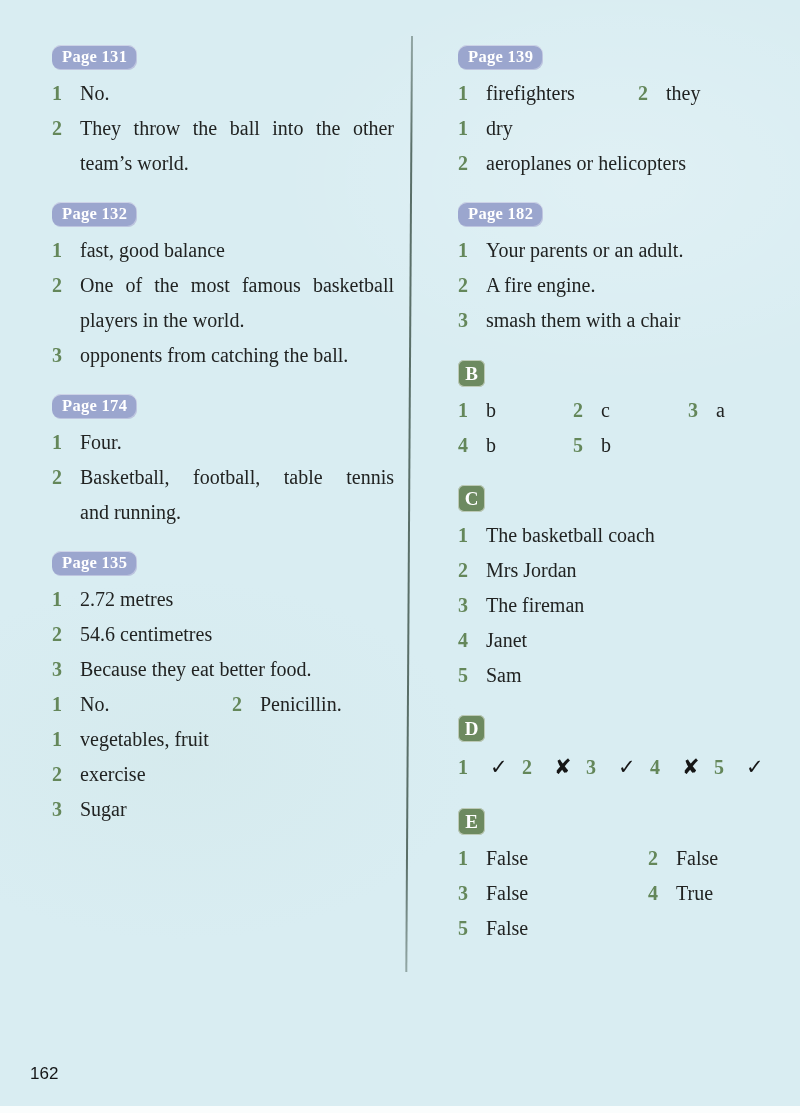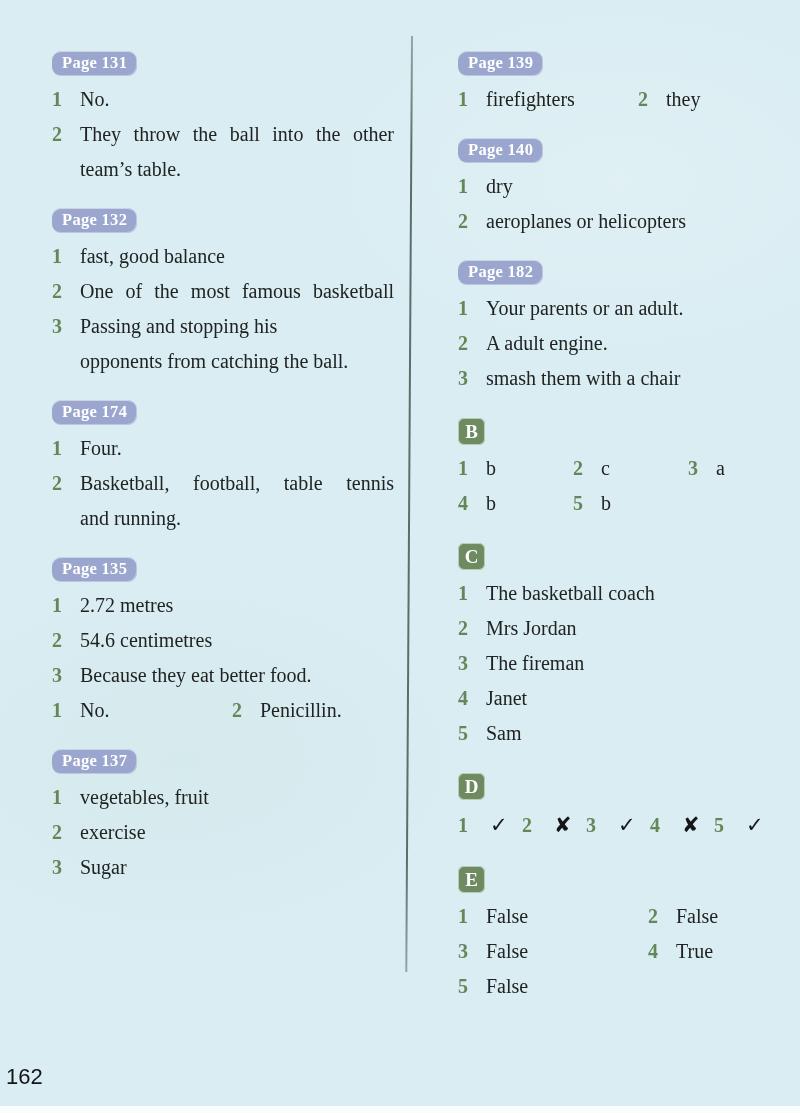--- a/index.html
+++ b/index.html
@@ -31,21 +31,21 @@
   .divider{
     position:absolute;left:411px;top:36px;width:2px;height:936px;
     background:linear-gradient(180deg, rgba(90,111,104,.55), var(--divider-color) 12%, var(--divider-color) 88%, rgba(90,111,104,.55));
     transform:rotate(0.35deg);transform-origin:top center;
   }
   .col{position:absolute;top:38px;}
   .col-left{left:52px;width:342px;}
   .col-right{left:458px;width:340px;}
 
   .badge-row{margin:20px 0 6px;line-height:26px;}
-  .badge-row:first-child{margin-top:12px;}
+  .badge-row:first-child{margin-top:6px;}
   .page-badge{
     display:inline-block;
     background:var(--badge-page-bg);
     color:var(--badge-text-color);
     font-weight:bold;font-size:16.5px;line-height:20px;
     padding:2px 10px 3px;border-radius:9px;letter-spacing:.3px;
     box-shadow:inset 0 1px 0 rgba(255,255,255,.5), inset -1px -1px 0 rgba(255,255,255,.35);
   }
   .letter-badge-row{margin:22px 0 6px;}
   .letter-badge{
@@ -72,23 +72,23 @@
   .choice-text{color:var(--text-color);font-size:20px;}
 
   .marks-row{display:flex;line-height:38px;}
   .mark-pair{width:64px;display:flex;align-items:center;}
   .mark{
     margin-left:4px;color:#161616;
     font-family:"DejaVu Sans", sans-serif;
     font-size:21px;font-weight:bold;
   }
   .footer-num{
-    position:absolute;left:6px;top:1064px;
+    position:absolute;left:30px;top:1064px;
     font-family:"Liberation Sans", sans-serif;
-    font-size:22px;color:#141516;
+    font-size:17px;color:#141516;
   }
 </style>
 </head>
 <body>
 
 <div class="page">
   <div class="divider"></div>
 
   <div class="col col-left">
 
@@ -96,41 +96,41 @@
     <div class="item">
       <span class="num">1</span>
       <div class="lines">
           <div class="line">No.</div>
         </div>
     </div>
     <div class="item">
       <span class="num">2</span>
       <div class="lines">
         <div class="line stretch">They throw the ball into the other</div>
-        <div class="line">team’s table.</div>
+        <div class="line">team’s world.</div>
       </div>
     </div>
 
     <div class="badge-row"><span class="page-badge">Page 132</span></div>
     <div class="item">
       <span class="num">1</span>
       <div class="lines">
           <div class="line">fast, good balance</div>
         </div>
     </div>
     <div class="item">
       <span class="num">2</span>
       <div class="lines">
         <div class="line stretch">One of the most famous basketball</div>
-      </div>
-    </div>
-    <div class="item">
-      <span class="num">3</span>
-      <div class="lines">
-        <div class="line">Passing and stopping his</div>
+        <div class="line">players in the world.</div>
+      </div>
+    </div>
+    <div class="item">
+      <span class="num">3</span>
+      <div class="lines">
         <div class="line">opponents from catching the ball.</div>
       </div>
     </div>
 
     <div class="badge-row"><span class="page-badge">Page 174</span></div>
     <div class="item">
       <span class="num">1</span>
       <div class="lines">
           <div class="line">Four.</div>
         </div>
@@ -171,21 +171,20 @@
           </div>
       </div>
       <div class="item">
         <span class="num">2</span>
         <div class="lines">
             <div class="line">Penicillin.</div>
           </div>
       </div>
     </div>
 
-    <div class="badge-row"><span class="page-badge">Page 137</span></div>
     <div class="item">
       <span class="num">1</span>
       <div class="lines">
           <div class="line">vegetables, fruit</div>
         </div>
     </div>
     <div class="item">
       <span class="num">2</span>
       <div class="lines">
           <div class="line">exercise</div>
@@ -211,21 +210,20 @@
           </div>
       </div>
       <div class="item">
         <span class="num">2</span>
         <div class="lines">
             <div class="line">they</div>
           </div>
       </div>
     </div>
 
-    <div class="badge-row"><span class="page-badge">Page 140</span></div>
     <div class="item">
       <span class="num">1</span>
       <div class="lines">
           <div class="line">dry</div>
         </div>
     </div>
     <div class="item">
       <span class="num">2</span>
       <div class="lines">
           <div class="line">aeroplanes or helicopters</div>
@@ -235,21 +233,21 @@
     <div class="badge-row"><span class="page-badge">Page 182</span></div>
     <div class="item">
       <span class="num">1</span>
       <div class="lines">
           <div class="line">Your parents or an adult.</div>
         </div>
     </div>
     <div class="item">
       <span class="num">2</span>
       <div class="lines">
-          <div class="line">A adult engine.</div>
+          <div class="line">A fire engine.</div>
         </div>
     </div>
     <div class="item">
       <span class="num">3</span>
       <div class="lines">
           <div class="line">smash them with a chair</div>
         </div>
     </div>
 
     <div class="letter-badge-row">

